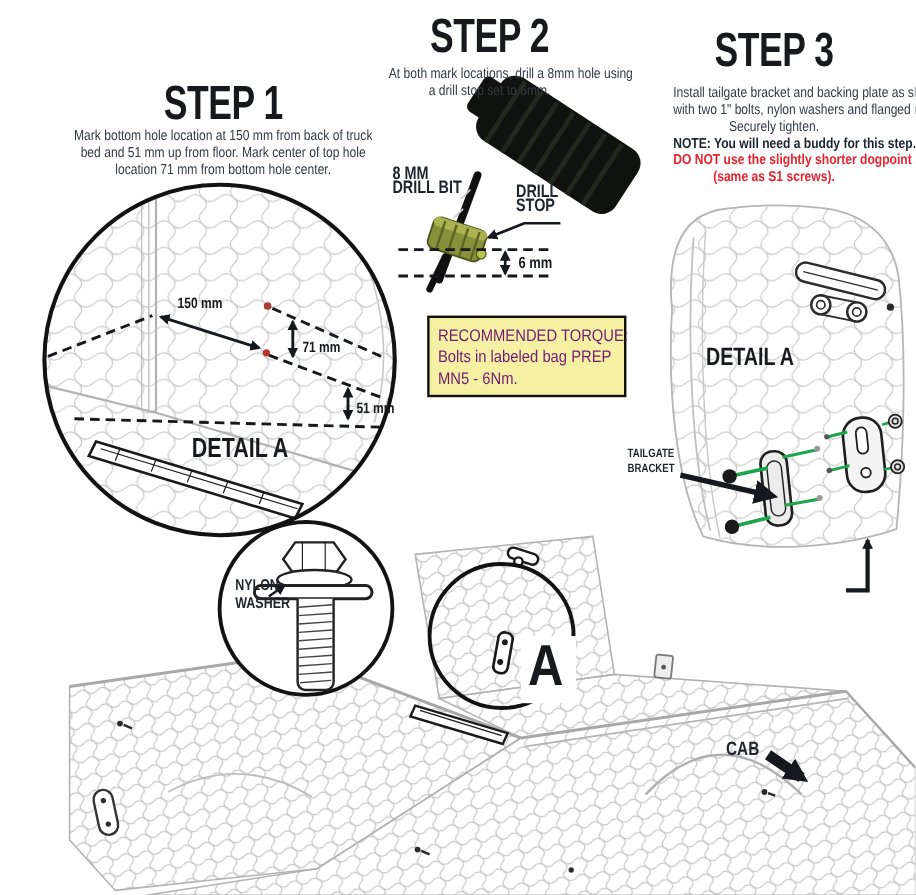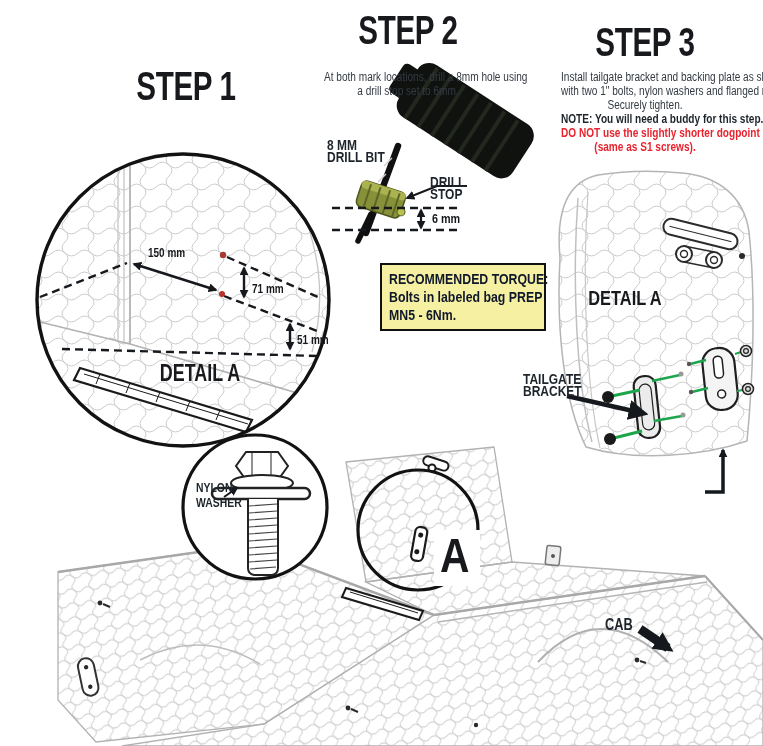--- a/index.html
+++ b/index.html
@@ -11,22 +11,22 @@
   .title{font-weight:bold;font-size:40px;letter-spacing:-.5px;text-align:center;
          transform:scaleX(.74);transform-origin:50% 0;white-space:nowrap;color:#17191c;}
   .body{font-size:12px;line-height:14px;color:#333a43;text-align:center;}
   .ln{display:block;white-space:nowrap;transform:scaleX(.84);transform-origin:50% 0;}
   .lnl{display:block;white-space:nowrap;transform:scaleX(.8);transform-origin:0 0;}
   .bold{font-weight:bold;color:#1d242b;}
   .red{color:#e8232e;font-weight:bold;}
   .dim{font-weight:bold;font-size:12.5px;white-space:nowrap;transform:scaleX(.8);transform-origin:0 0;}
   .detail{font-weight:bold;font-size:23px;white-space:nowrap;transform:scaleX(.78);transform-origin:50% 0;}
   .label{font-weight:bold;font-size:15px;line-height:12px;color:#1d242b;}
-  .torque{background:#f6f0a2;border:2.5px solid #111;padding:5px 7px;font-weight:bold;
-          font-size:14px;line-height:18px;color:#0f172a;margin-left:24px;}
+  .torque{background:#f6f0a2;border:2.5px solid #111;padding:5px 7px;font-weight:normal;
+          font-size:14px;line-height:18px;color:#701a75;}
   .bigA{font-weight:bold;font-size:48px;transform:scaleX(.85);transform-origin:0 0;}
 </style>
 </head>
 <body>
 <div id="page">
 
 <svg width="763" height="746" viewBox="0 0 763 746">
   <defs>
     <pattern id="mesh" width="26" height="22" patternUnits="userSpaceOnUse">
       <path d="M0 11 Q6.5 5 13 11 T26 11" stroke="#cbcbcb" fill="none" stroke-width="1"></path>
@@ -203,23 +203,28 @@
       <circle cx="748" cy="389" r="2.4" fill="none" stroke="#222222" stroke-width="1.2"></circle>
     </g>
     <path d="M567 396 L642 413" stroke="#15181c" stroke-width="4.5" fill="none" marker-end="url(#ahBig)"></path>
     <path d="M705 492 L723 492 L723 450" stroke="#15181c" stroke-width="3.5" fill="none" marker-end="url(#ah)"></path>
   </g>
 
   <path d="M640 629 L668 648" stroke="#15181c" stroke-width="9" fill="none" marker-end="url(#ahBig)"></path>
 </svg>
 
 <div class="abs txt title" style="left:86px;top:64px;width:200px">STEP 1</div>
+<div class="abs txt body" style="left:36px;top:106px;width:300px">
+  <span class="ln">Mark bottom hole location at 150 mm from back of truck</span>
+  <span class="ln">bed and 51 mm up from floor. Mark center of top hole</span>
+  <span class="ln">location 71 mm from bottom hole center.</span>
+</div>
 
 <div class="abs txt title" style="left:308px;top:8px;width:200px">STEP 2</div>
-<div class="abs txt body" style="left:308px;top:70px;width:200px">
+<div class="abs txt body" style="left:308px;top:54px;width:200px">
   <span class="ln">At both mark locations, drill a 8mm hole using</span>
   <span class="ln">a drill stop set to 6mm.</span>
 </div>
 
 <div class="abs txt title" style="left:545px;top:20px;width:200px">STEP 3</div>
 <div class="abs txt body" style="left:545px;top:70px;width:200px">
   <span class="ln">Install tailgate bracket and backing plate as shown</span>
   <span class="ln">with two 1" bolts, nylon washers and flanged nuts.</span>
   <span class="ln">Securely tighten.</span>
   <span class="ln bold">NOTE: You will need a buddy for this step.</span>
@@ -229,34 +234,34 @@
 
 <div class="abs txt dim" style="left:148px;top:246px">150 mm</div>
 <div class="abs txt dim" style="left:252px;top:282px">71 mm</div>
 <div class="abs txt dim" style="left:297px;top:333px">51 mm</div>
 <div class="abs txt detail" style="left:140px;top:360px;width:120px;text-align:center">DETAIL A</div>
 
 <div class="abs txt label" style="left:327px;top:139px">
   <span class="lnl">8 MM</span>
   <span class="lnl">DRILL BIT</span>
 </div>
-<div class="abs txt label" style="left:430px;top:176px">
+<div class="abs txt label" style="left:430px;top:154px">
   <span class="lnl">DRILL</span>
   <span class="lnl">STOP</span>
 </div>
 <div class="abs txt dim" style="left:432px;top:211px;font-size:13.5px">6 mm</div>
 
 <div class="abs txt torque" style="left:356px;top:263px;width:148px">
   <span class="lnl" style="transform:scaleX(.88)">RECOMMENDED TORQUE:</span>
   <span class="lnl" style="transform:scaleX(.88)">Bolts in labeled bag PREP</span>
   <span class="lnl" style="transform:scaleX(.88)">MN5 - 6Nm.</span>
 </div>
 
 <div class="abs txt detail" style="left:570px;top:286px;width:110px;text-align:center;font-size:21px">DETAIL A</div>
-<div class="abs txt label" style="left:523px;top:373px;font-size:15px">
+<div class="abs txt label" style="left:523px;top:373px;font-size:10px">
   <span class="lnl">TAILGATE</span>
   <span class="lnl">BRACKET</span>
 </div>
 
 <div class="abs txt label" style="left:196px;top:480px;font-size:13px;line-height:15px">
   <span class="lnl">NYLON</span>
   <span class="lnl">WASHER</span>
 </div>
 <div class="abs txt bigA" style="left:440px;top:528px">A</div>
 <div class="abs txt label" style="left:605px;top:619px;font-size:16px;transform:scaleX(.8);transform-origin:0 0">CAB</div>

